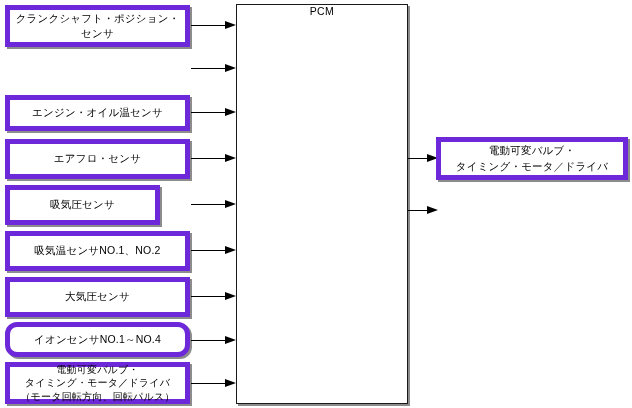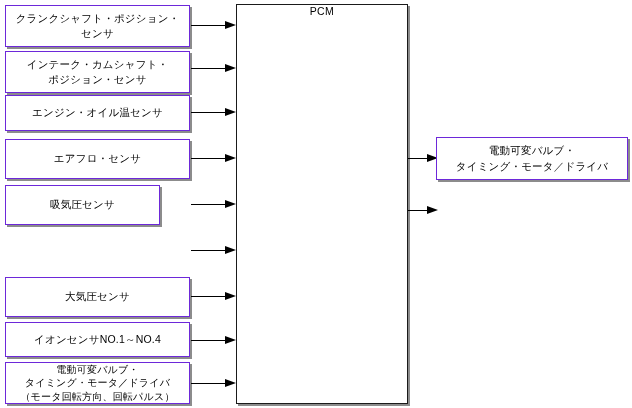--- a/index.html
+++ b/index.html
@@ -13,21 +13,21 @@
   #diagram {
     position: relative;
     width: 632px;
     height: 408px;
     background: #ffffff;
     overflow: hidden;
   }
   .box {
     position: absolute;
     box-sizing: border-box;
-    border: 1px solid #6d28d9;
+    border: 5px solid #6d28d9;
     background: #ffffff;
     display: flex;
     align-items: center;
     justify-content: center;
     text-align: center;
     color: #000000;
     font-size: 10.5px;
     line-height: 1.45;
     letter-spacing: 0.2px;
     box-shadow: 2px 2px 0 0 #8c8c8c;
@@ -78,43 +78,42 @@
 </head>
 <body>
 
 <div id="diagram">
 
   <div class="box" style="left:5px; top:5px; width:185px; height:42px;">
     <span class="txt">クランクシャフト・ポジション・
 センサ</span>
   </div>
 
-  <div class="box" style="left:5px; top:51px; width:185px; height:42px;">
-    <span class="txt">インテーク・カムシャフト・
-ポジション・センサ</span>
-  </div>
 
   <div class="box" style="left:5px; top:139px; width:185px; height:40px;">
     <span class="txt">エアフロ・センサ</span>
   </div>
 
   <div class="box" style="left:5px; top:95px; width:185px; height:36px;">
     <span class="txt">エンジン・オイル温センサ</span>
   </div>
 
   <div class="box" style="left:5px; top:185px; width:155px; height:40px;">
     <span class="txt">吸気圧センサ</span>
   </div>
 
+  <div class="box" style="left:5px; top:231px; width:185px; height:40px;">
+    <span class="txt">吸気温センサNO.1、NO.2</span>
+  </div>
 
   <div class="box" style="left:5px; top:277px; width:185px; height:40px;align-items:center;">
     <span class="txt">大気圧センサ</span>
   </div>
 
-  <div class="box" style="left:5px; top:322px; width:185px; height:35px;">
+  <div class="box" style="left:5px; top:322px; width:185px; height:35px;border-radius:12px;">
     <span class="txt">イオンセンサNO.1～NO.4</span>
   </div>
 
   <div class="box" style="left:5px; top:362px; width:185px; height:42px; font-size:10px; line-height:1.32;">
     <span class="txt">電動可変バルブ・
 タイミング・モータ／ドライバ
 （モータ回転方向、回転パルス）</span>
   </div>
 
   <div class="arrow" style="left:191px; top:21px; width:45px;">

